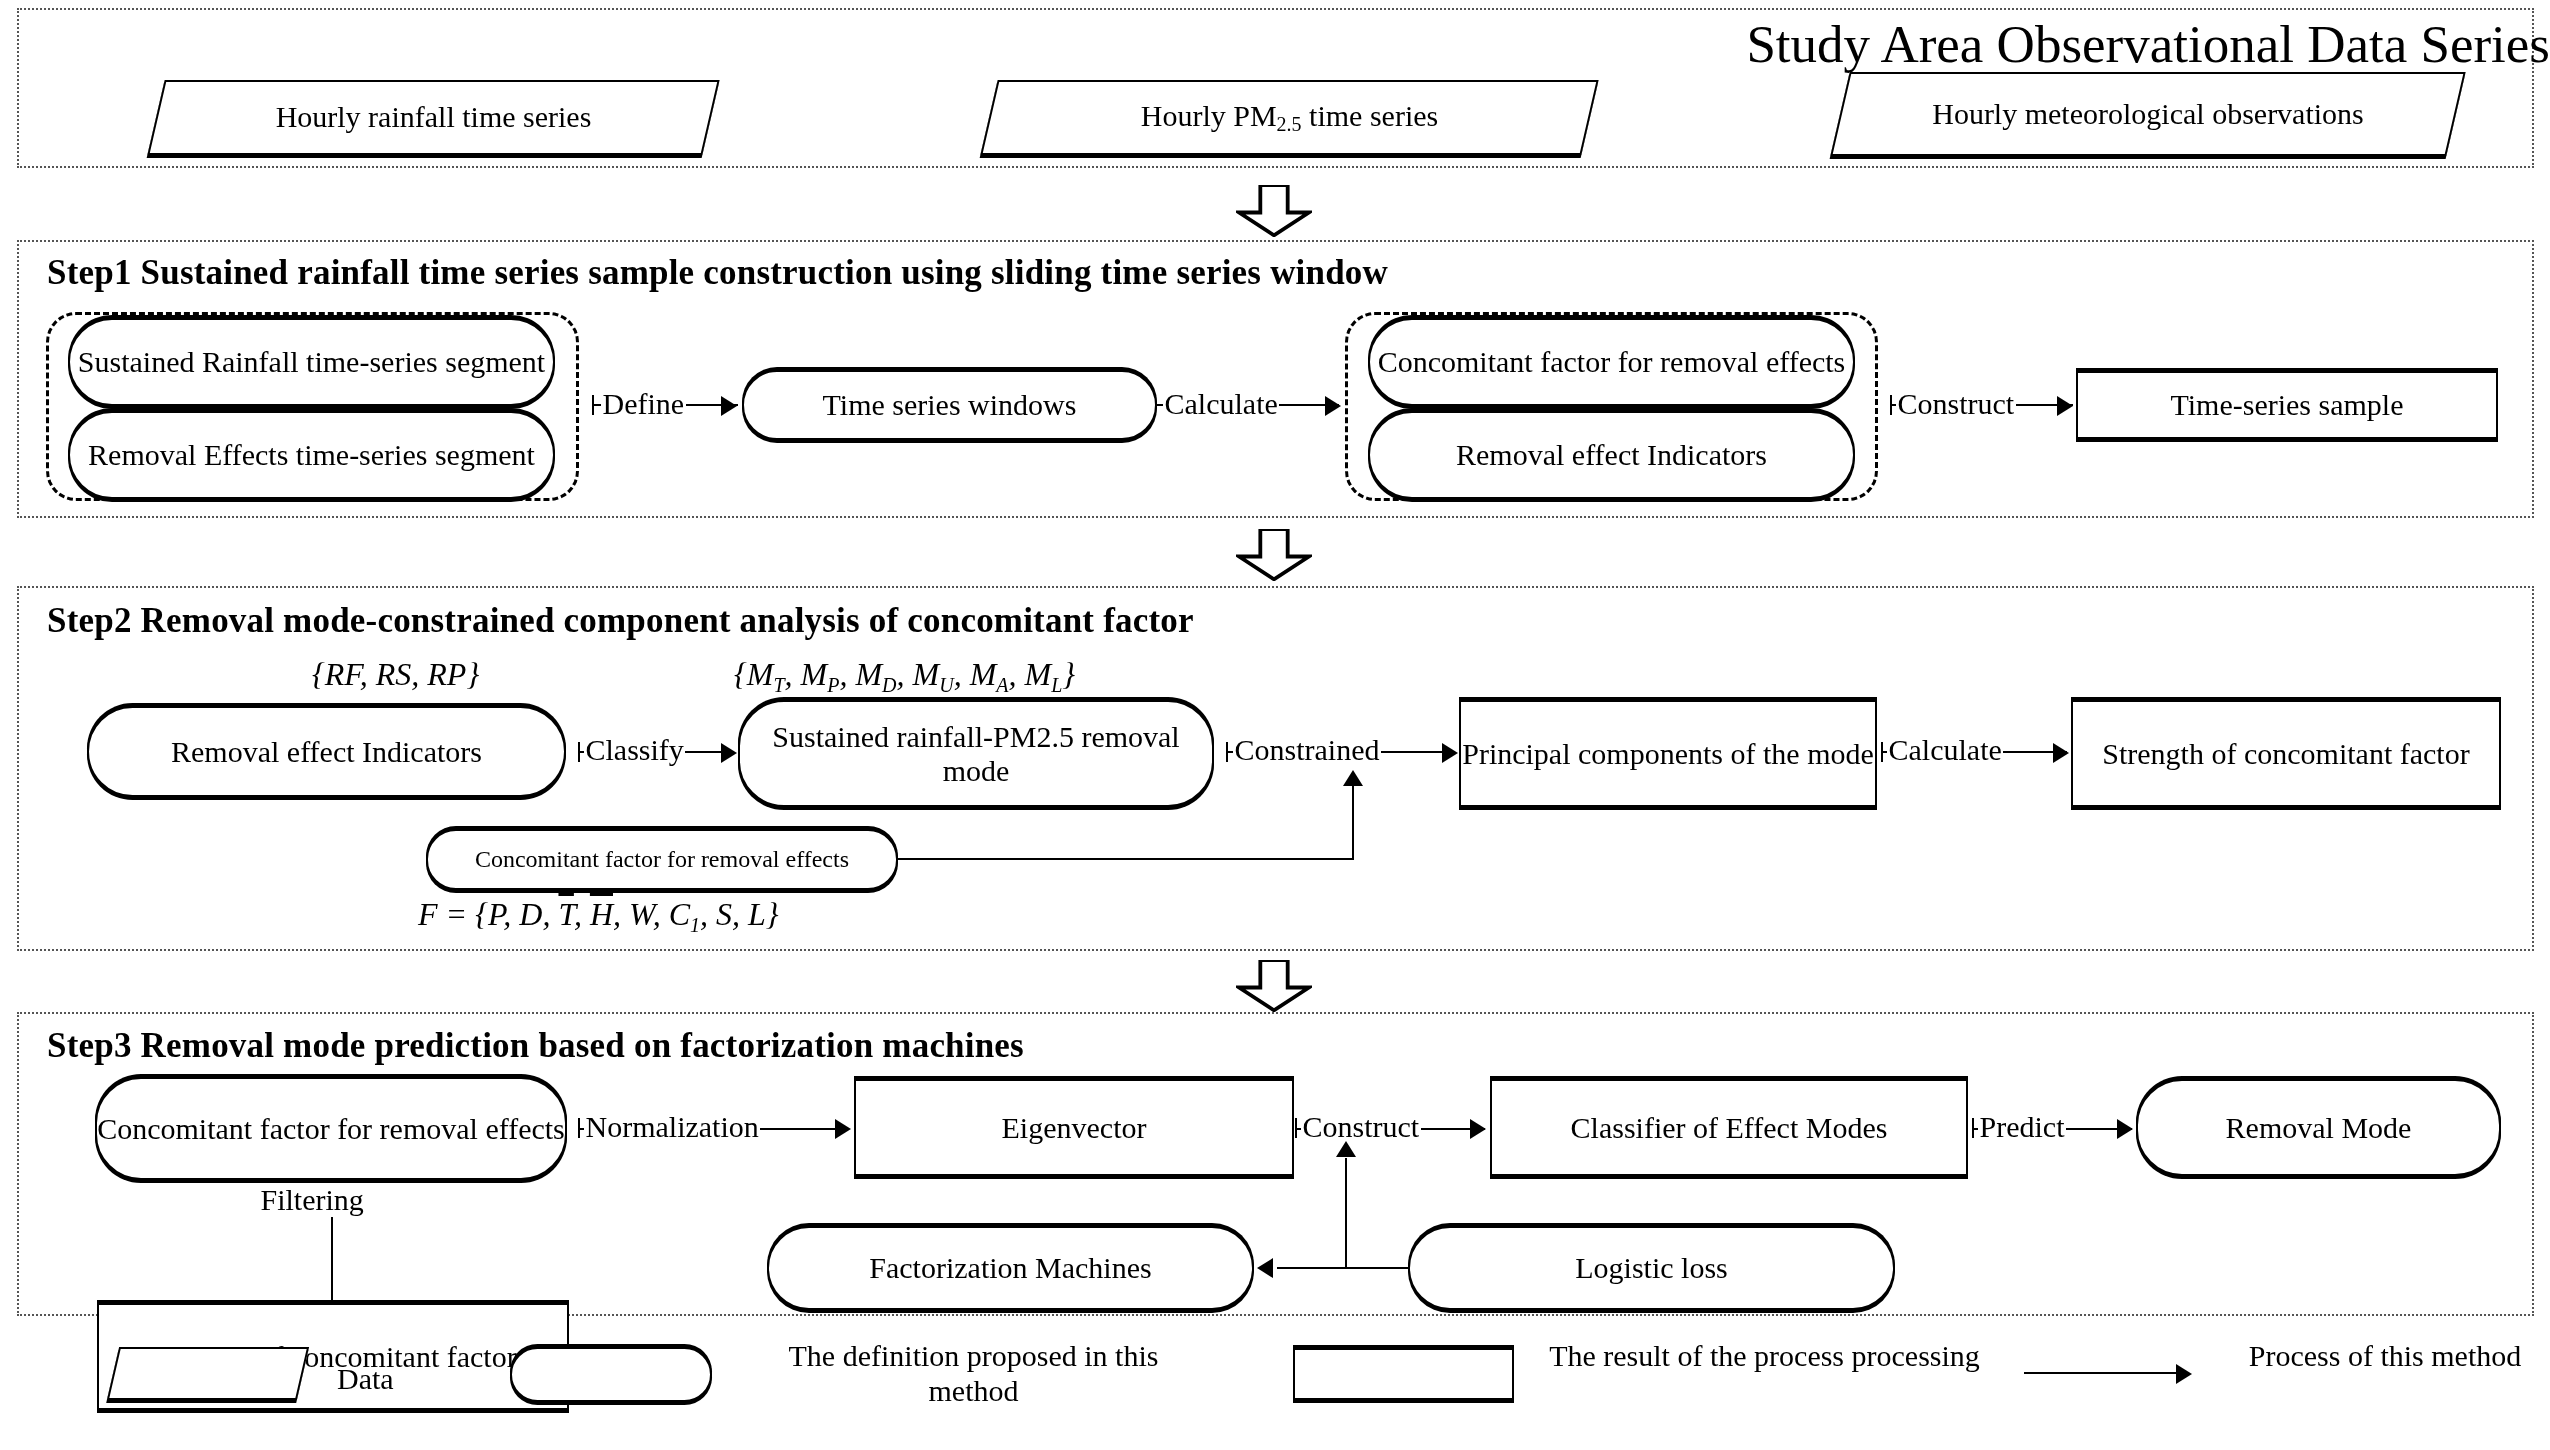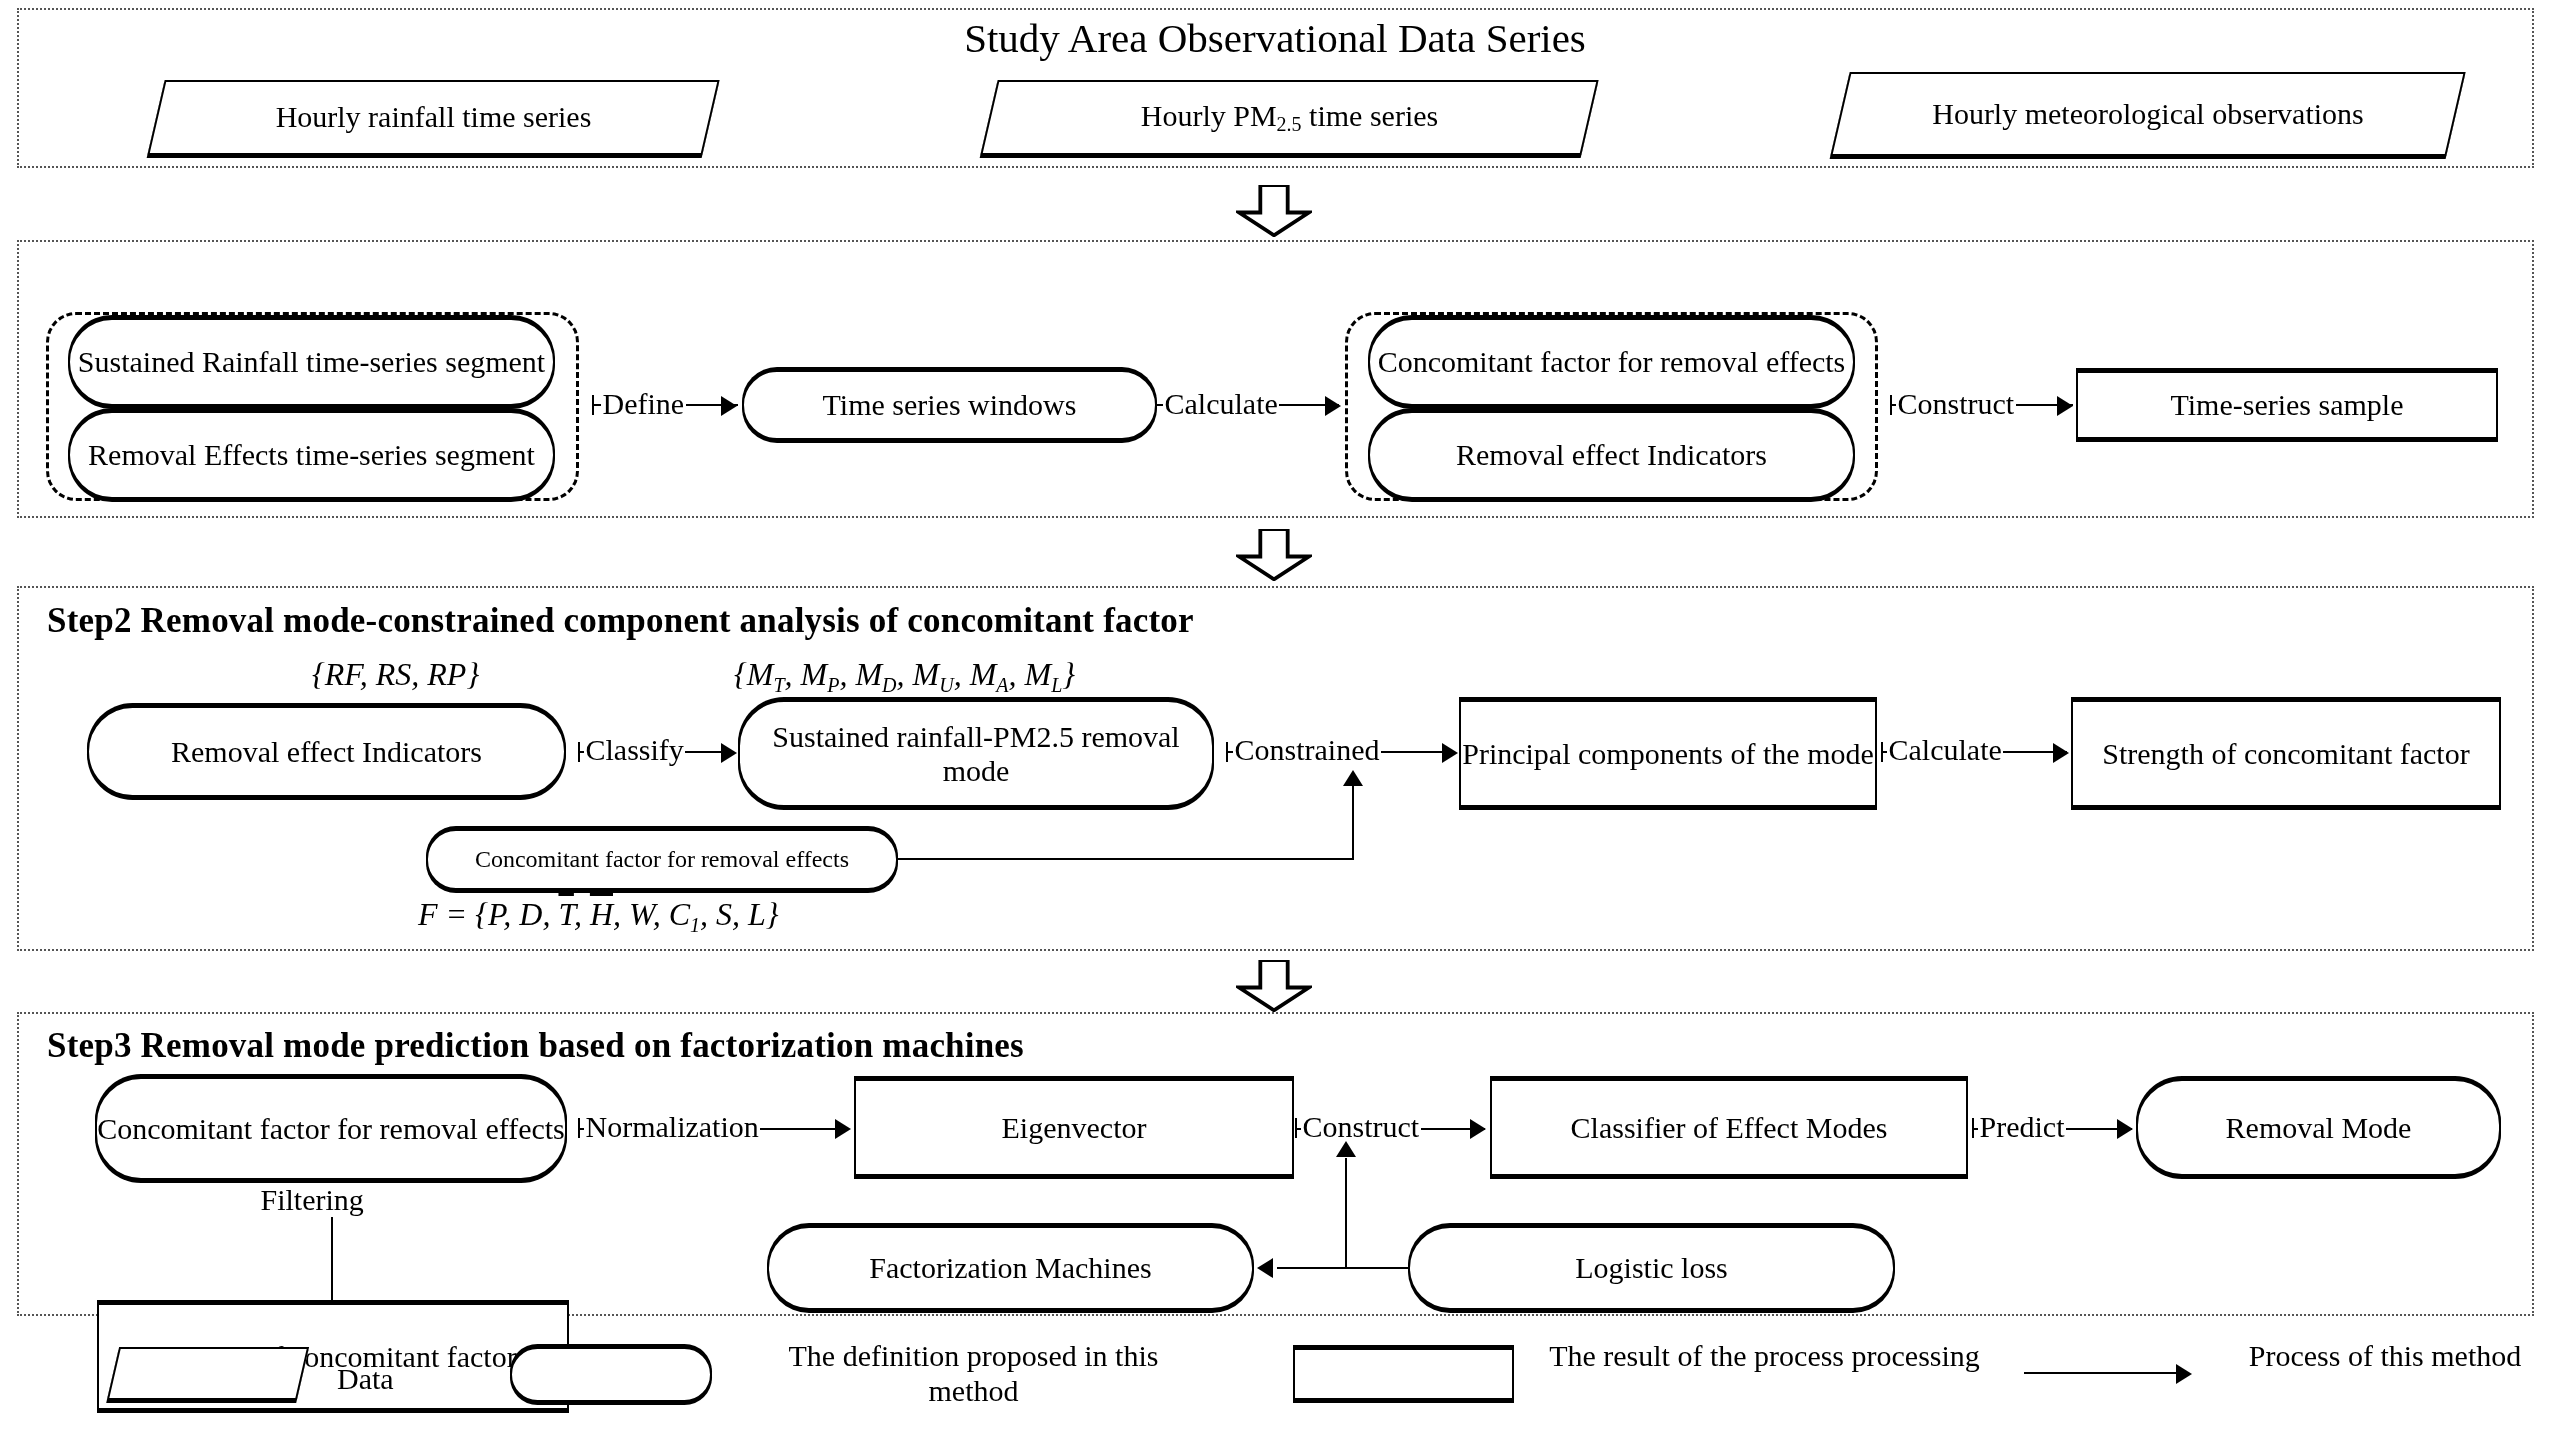--- a/index.html
+++ b/index.html
@@ -132,21 +132,21 @@
   }
   .sub-small{font-size:20px;vertical-align:-4.6px;}
 </style>
 </head>
 <body>
 
 <div id="root">
 
   <div class="section" style="left:16.7px;top:7.6px;width:2517px;height:160px;">
   </div>
-  <div style="position:absolute;left:0;top:13.7px;width:2550px;text-align:center;font-size:41px;">Study Area Observational Data Series</div>
+  <div style="position:absolute;left:0;top:13.7px;width:2550px;text-align:right;font-size:53px;">Study Area Observational Data Series</div>
 
   <div class="para" style="left:156px;top:80px;width:555px;height:75px;">
     <div class="skin"></div>
     <div class="txt">Hourly rainfall time series</div>
   </div>
 
   <div class="para" style="left:989px;top:80px;width:601px;height:75px;">
     <div class="skin"></div>
     <div class="txt">
       <span>Hourly PM</span><span class="sub-small">2.5</span><span> time series</span>
@@ -159,20 +159,21 @@
   </div>
 
   <div class="blockarrow" style="left:1236px;top:185px;width:76px;height:52px;">
     <svg width="76" height="52" viewBox="0 0 100 68">
       <polygon points="32,0 68,0 68,36 96,36 50,66 4,36 32,36" fill="#ffffff" stroke="#000000" stroke-width="5"></polygon>
     </svg>
   </div>
 
   <div class="section" style="left:16.7px;top:240px;width:2517px;height:278px;"></div>
 
+  <div class="step-title" style="left:47px;top:253px;">Step1 Sustained rainfall time series sample construction using sliding time series window</div>
 
   <div class="dashgroup" style="left:46px;top:312px;width:533px;height:189px;"></div>
 
   <div class="node round" style="left:68px;top:411px;width:487px;height:88px;">
     <span>Removal Effects time-series segment</span>
   </div>
   <div class="node round" style="left:68px;top:318px;width:487px;height:88px;">
     <span>Sustained Rainfall time-series segment</span>
   </div>
 

